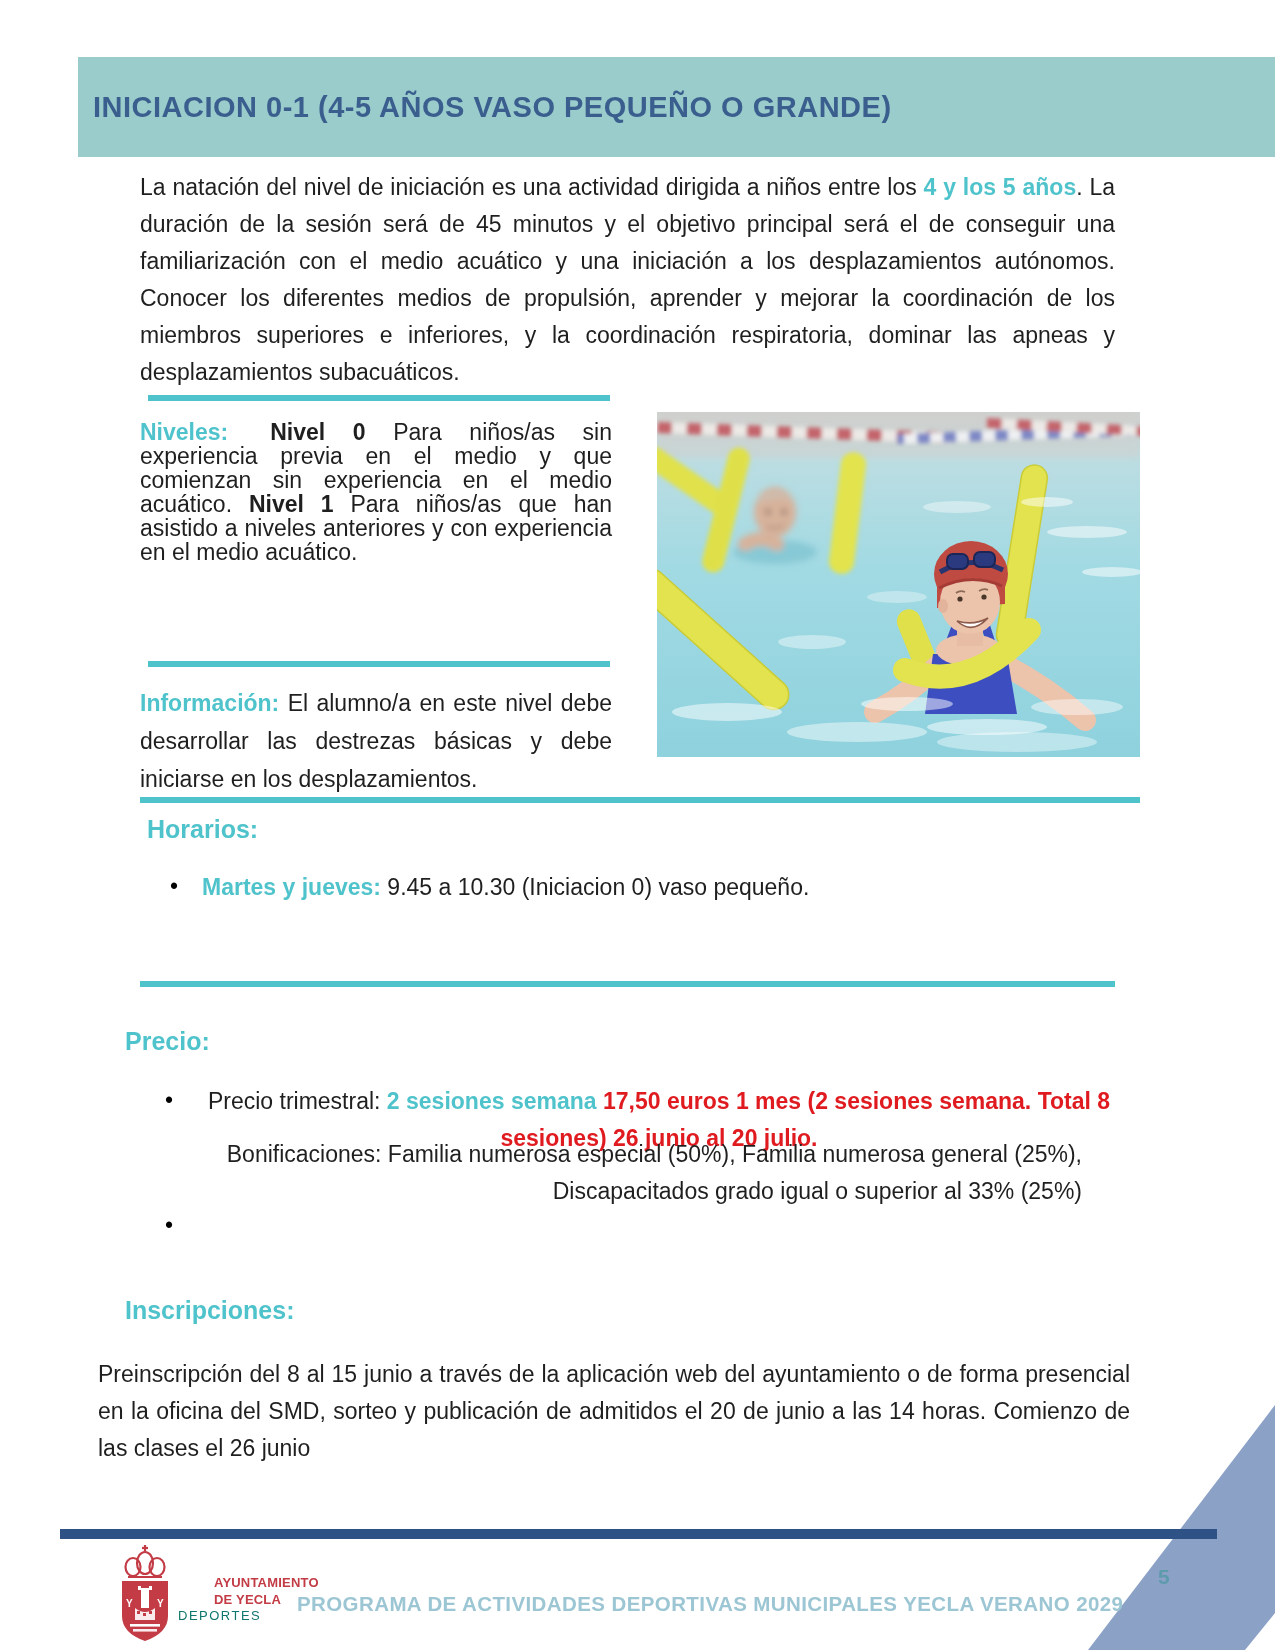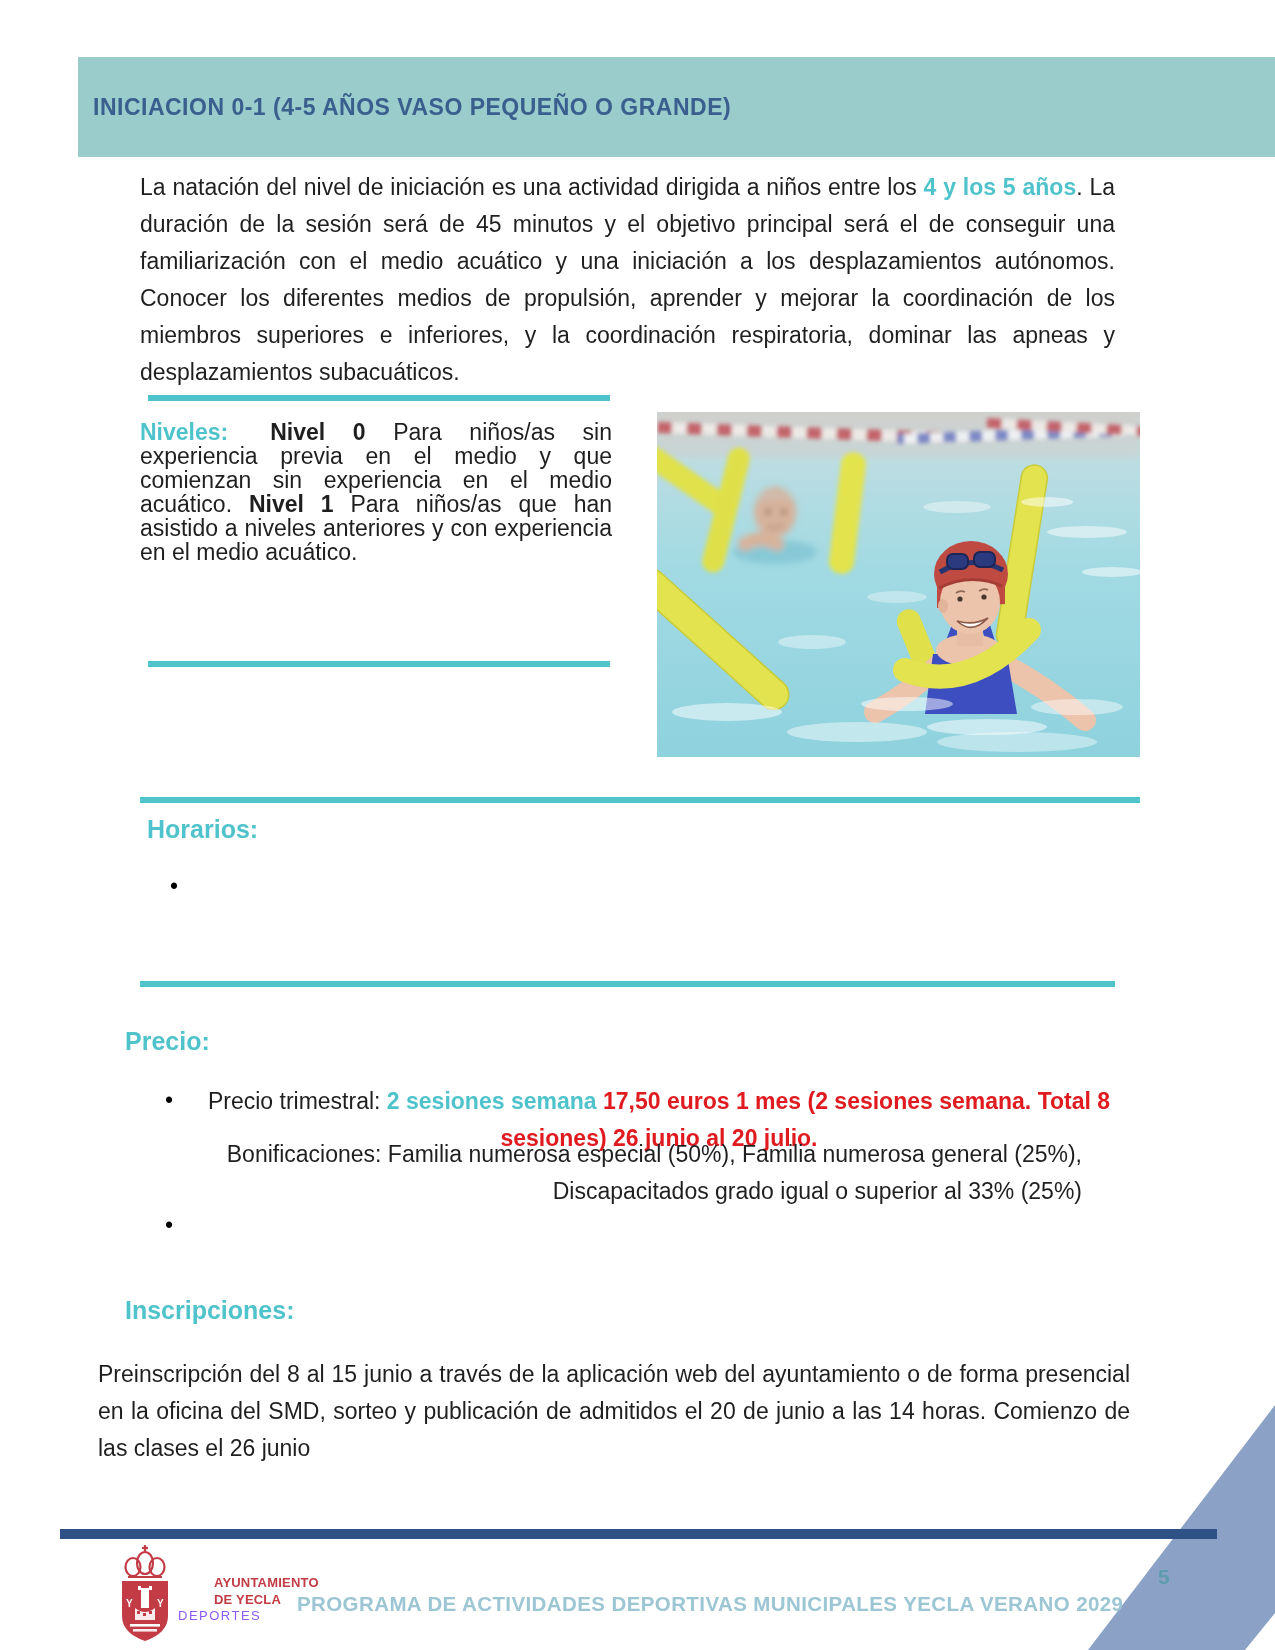--- a/index.html
+++ b/index.html
@@ -15,21 +15,21 @@
     --body-text:#1f1f1f;
   }
   html,body{margin:0;padding:0;background:#fff;}
   #page{
     position:relative;width:1275px;height:1650px;background:#fff;overflow:hidden;
     font-family:"Liberation Sans", sans-serif;color:var(--body-text);
   }
   .abs{position:absolute;}
   
   #banner{left:78px;top:57px;width:1197px;height:100px;background:var(--banner-bg);display:flex;align-items:center;}
-  #banner .title{padding-left:15px;font-size:23px;font-weight:bold;color:var(--banner-text);letter-spacing:.5px;}
+  #banner .title{padding-left:15px;font-size:29px;font-weight:bold;color:var(--banner-text);letter-spacing:.5px;}
   
   .para{font-size:23px;line-height:37px;text-align:justify;}
   #intro{left:140px;top:169px;width:975px;}
   .hl{color:var(--teal);font-weight:bold;}
   .b{font-weight:bold;}
   .rule{background:var(--teal);height:6px;}
   #rule-niveles{left:148px;top:395px;width:462px;}
   #niveles{left:140px;top:420px;width:472px;line-height:24px;}
   .gap{display:inline-block;width:42px;}
   #rule-info{left:148px;top:661px;width:462px;}
@@ -50,39 +50,40 @@
   #inscripciones-text{left:98px;top:1356px;width:1032px;}
   
   #photo{left:657px;top:412px;width:483px;height:345px;}
   
   #ribbon{left:1050px;top:1380px;width:225px;height:270px;}
   #navy-bar{left:60px;top:1529px;width:1157px;height:10px;background:var(--navy);}
   #crown{left:122px;top:1544px;}
   #shield{left:121px;top:1580px;}
   #logo-text{left:178px;top:1575px;line-height:16.5px;}
   #logo-text .l1,#logo-text .l2{font-size:13px;font-weight:bold;color:var(--logo-red);letter-spacing:.2px;margin-left:36px;}
-  #logo-text .l3{font-size:13px;color:#8b5cf6;letter-spacing:1.5px;}
+  #logo-text .l3{font-size:13px;color:#0f766e;letter-spacing:1.5px;}
   #footer-program{left:297px;top:1592px;font-size:20.5px;font-weight:bold;color:var(--footer-text);letter-spacing:.4px;}
   #page-number{left:1158px;top:1565px;font-size:21px;font-weight:bold;color:var(--pagenum);}
 </style>
 </head>
 <body>
 
 <div id="page">
 
   <div id="banner" class="abs">
     <div class="title">INICIACION 0-1 (4-5 AÑOS VASO PEQUEÑO O GRANDE)</div>
   </div>
 
   <div id="intro" class="abs para"><span>La natación del nivel de iniciación es una actividad dirigida a niños entre los </span><span class="hl">4 y los 5 años</span><span>. La duración de la sesión será de 45 minutos y el objetivo principal será el de conseguir una familiarización con el medio acuático y una iniciación a los desplazamientos autónomos. Conocer los diferentes medios de propulsión, aprender y mejorar la coordinación de los miembros superiores e inferiores, y la coordinación respiratoria, dominar las apneas y desplazamientos subacuáticos.</span></div>
 
   <div id="rule-niveles" class="abs rule"></div>
   <div id="niveles" class="abs para"><span class="hl">Niveles:</span><span class="gap"></span><span class="b">Nivel 0</span><span> Para niños/as sin experiencia previa en el medio y que comienzan sin experiencia en el medio acuático. </span><span class="b">Nivel 1</span><span> Para niños/as que han asistido a niveles anteriores y con experiencia en el medio acuático.</span></div>
 
   <div id="rule-info" class="abs rule"></div>
+  <div id="informacion" class="abs para"><span class="hl">Información:</span><span> El alumno/a en este nivel debe desarrollar las destrezas básicas y debe iniciarse en los desplazamientos.</span></div>
 
   <div id="photo" class="abs" role="img" aria-label="Niños en la piscina con churros amarillos de natación">
     <svg width="483" height="345" viewBox="0 0 483 345">
       <defs>
         <linearGradient id="water" x1="0" y1="0" x2="0" y2="1">
           <stop offset="0" stop-color="#ccd2d0"></stop>
           <stop offset="0.13" stop-color="#bcdde2"></stop>
           <stop offset="0.45" stop-color="#a2dae3"></stop>
           <stop offset="1" stop-color="#8ed2de"></stop>
         </linearGradient>
@@ -170,20 +171,21 @@
         <ellipse cx="155" cy="230" rx="34" ry="7" opacity="0.4"></ellipse>
         <ellipse cx="330" cy="315" rx="60" ry="8" opacity="0.5"></ellipse>
       </g>
     </svg>
   </div>
 
   <div id="rule-photo" class="abs rule"></div>
 
   <div id="horarios-label" class="abs section-label">Horarios:</div>
   <span class="dot" style="left:170px;top:873px;">•</span>
+  <div id="horarios-line1" class="abs btxt"><span class="hl">Martes y jueves:</span><span> 9.45 a 10.30 (Iniciacion 0) vaso pequeño.</span></div>
 
   <div id="rule-mid" class="abs rule"></div>
 
   <div id="precio-label" class="abs section-label">Precio:</div>
   <span class="dot" style="left:165px;top:1087px;">•</span>
   <div id="precio-b1" class="abs btxt"><span>Precio trimestral: </span><span class="hl">2 sesiones semana </span><span class="redb">17,50 euros 1 mes (2 sesiones semana. Total 8 sesiones) 26 junio al 20 julio.</span></div>
   <span class="dot" style="left:165px;top:1212px;">•</span>
   <div id="precio-b2" class="abs btxt">Bonificaciones: Familia numerosa especial (50%), Familia numerosa general (25%), Discapacitados grado igual o superior al 33% (25%)</div>
 
   <div id="inscripciones-label" class="abs section-label">Inscripciones:</div>

